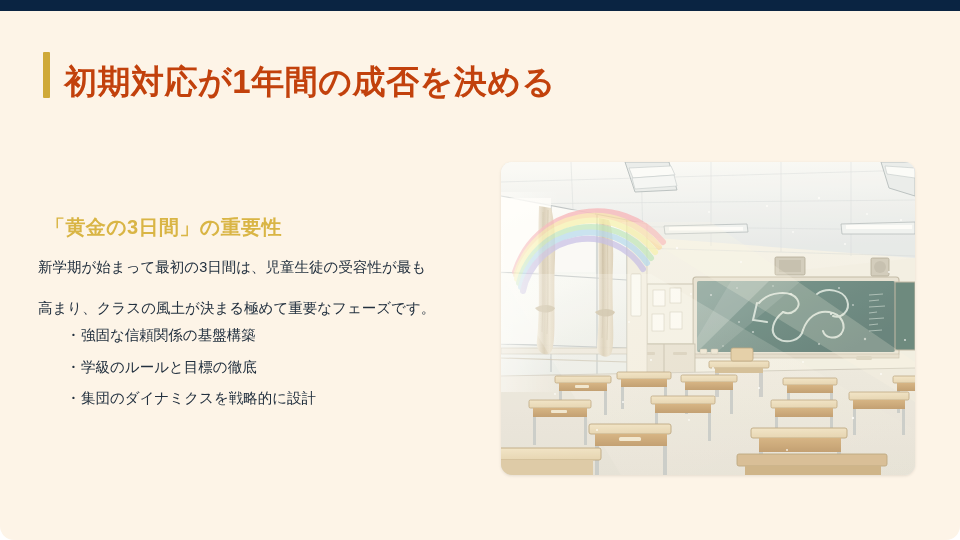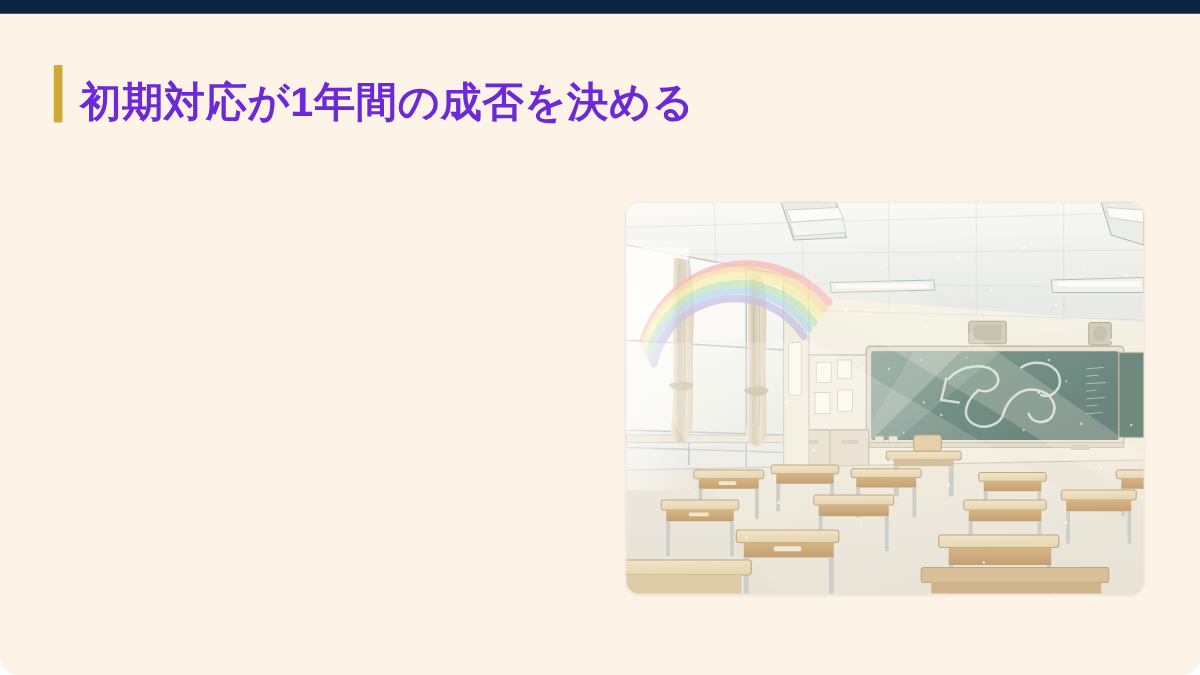--- a/index.html
+++ b/index.html
@@ -46,21 +46,21 @@
     width: 7px;
     height: 46px;
     background: #cfa938;
     border-radius: 1px;
     flex: 0 0 auto;
   }
   .title-text {
     margin-left: 14px;
     font-size: 33px;
     font-weight: 700;
-    color: #6d28d9;
+    color: #c2410c;
     letter-spacing: 0.5px;
     white-space: nowrap;
     line-height: 1;
     margin-top: 12px;
   }
 
   
   .left-col {
     position: absolute;
     left: 38px;
@@ -133,20 +133,30 @@
 
 <div class="slide">
 
   <div class="topbar"></div>
 
   <div class="title-row">
     <div class="title-accent"></div>
     <div class="title-text">初期対応が1年間の成否を決める</div>
   </div>
 
+  <div class="left-col">
+    <div class="subhead">「黄金の3日間」の重要性</div>
+    <p class="body-line">新学期が始まって最初の3日間は、児童生徒の受容性が最も</p>
+    <p class="body-line second">高まり、クラスの風土が決まる極めて重要なフェーズです。</p>
+    <ul class="bullets">
+      <li>強固な信頼関係の基盤構築</li>
+      <li>学級のルールと目標の徹底</li>
+      <li>集団のダイナミクスを戦略的に設計</li>
+    </ul>
+  </div>
 
   <div class="illu-wrap">
     <svg class="illu" viewBox="0 0 414 313" preserveAspectRatio="xMidYMid slice">
       <defs>
         <linearGradient id="ceilG" x1="0" y1="0" x2="0.2" y2="1">
           <stop offset="0%" stop-color="#fbfbfa"></stop>
           <stop offset="100%" stop-color="#e3e7e9"></stop>
         </linearGradient>
         <linearGradient id="wallG" x1="0" y1="0" x2="0" y2="1">
           <stop offset="0%" stop-color="#f6f3ea"></stop>

